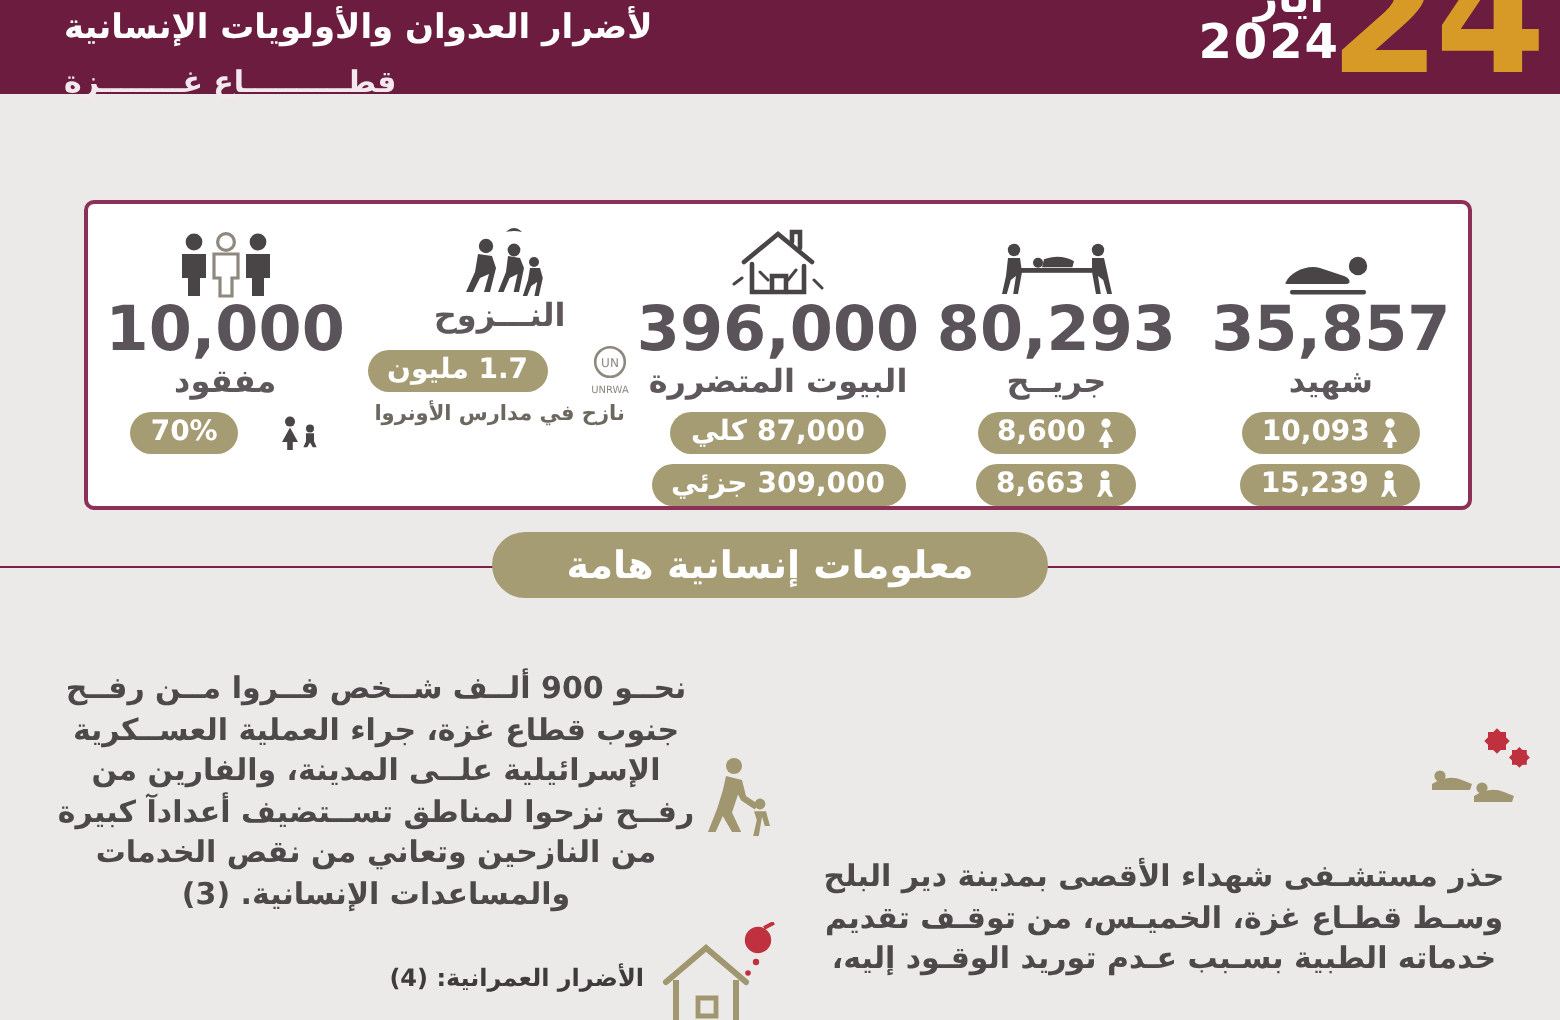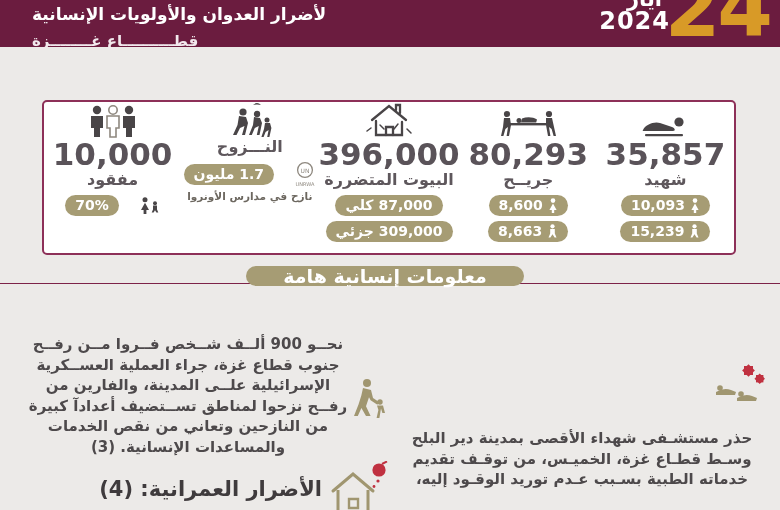--- a/index.html
+++ b/index.html
@@ -15,52 +15,52 @@
   .hdr-region{position:absolute;left:32px;top:32px;color:#f2e8ed;font-size:15px;font-weight:bold;direction:rtl;white-space:nowrap;}
   .hdr-month{position:absolute;right:118px;top:-13px;color:#ffffff;font-size:21px;font-weight:bold;}
   .hdr-year{position:absolute;right:110px;top:7px;color:#ffffff;font-size:24px;font-weight:bold;letter-spacing:1px;direction:ltr;}
   .hdr-day{position:absolute;right:10px;top:-31px;color:#d89a27;font-size:80px;font-weight:bold;line-height:1;letter-spacing:-3px;direction:ltr;}
   
   .panel{
     position:absolute;left:42px;top:100px;width:694px;height:155px;
     background:#ffffff;border:2px solid #8d3058;border-radius:5px;
     display:flex;direction:rtl;box-sizing:border-box;
   }
-  .stat{flex:1;display:flex;flex-direction:column;align-items:center;padding-top:0;}
+  .stat{flex:1;display:flex;flex-direction:column;align-items:center;padding-top:11px;}
   .stat-ic{height:36px;display:flex;align-items:flex-end;justify-content:center;}
   .stat-val{font-size:31px;font-weight:bold;color:#5a5359;line-height:1.08;direction:rtl;white-space:nowrap;}
   .stat-val.small{font-size:29px;}
   .stat-lbl{font-size:16px;font-weight:bold;color:#5e575c;line-height:1.15;direction:rtl;}
   .badge{
     margin-top:5px;background:#a69c74;color:#ffffff;border-radius:12px;
     padding:2px 10px;font-size:14px;font-weight:bold;
     display:flex;align-items:center;gap:5px;direction:rtl;min-height:17px;
   }
   .badge .bnum{direction:rtl;}
   .badge-row{display:flex;align-items:center;gap:20px;direction:rtl;margin-top:5px;}
   .badge-row .badge{margin-top:0;}
   .stat-cap{margin-top:3px;font-size:10.5px;font-weight:bold;color:#6c675f;direction:rtl;text-align:right;}
   
   .banner-line{position:absolute;top:283px;left:0;width:780px;height:1px;background:#7d2348;}
   .banner-pill{
-    position:absolute;top:266px;left:246px;width:278px;height:20px;
+    position:absolute;top:266px;left:246px;width:278px;height:33px;
     background:#a69c74;border-radius:17px;color:#ffffff;
     font-size:19px;font-weight:bold;display:flex;align-items:center;justify-content:center;direction:rtl;
   }
   
   .col{position:absolute;top:334px;direction:rtl;}
   .col-right{right:12px;width:372px;}
   .col-left{left:14px;width:378px;}
   .para{
     font-size:15px;line-height:20.5px;font-weight:bold;color:#4d494b;
     text-align:center;direction:rtl;
   }
   .row{display:flex;direction:rtl;}
   .icon-cell{flex:0 0 auto;display:flex;justify-content:center;}
-  .heading{font-size:21px;font-weight:bold;color:#3f3b3d;direction:rtl;}
+  .heading{font-size:12px;font-weight:bold;color:#3f3b3d;direction:rtl;}
 </style>
 </head>
 <body>
 
 <div id="stage">
 
   <div class="header">
     <div class="hdr-title">لأضرار العدوان والأولويات الإنسانية</div>
     <div class="hdr-region">قطــــــــــاع غــــــــزة</div>
     <div class="hdr-month">أيار</div>

